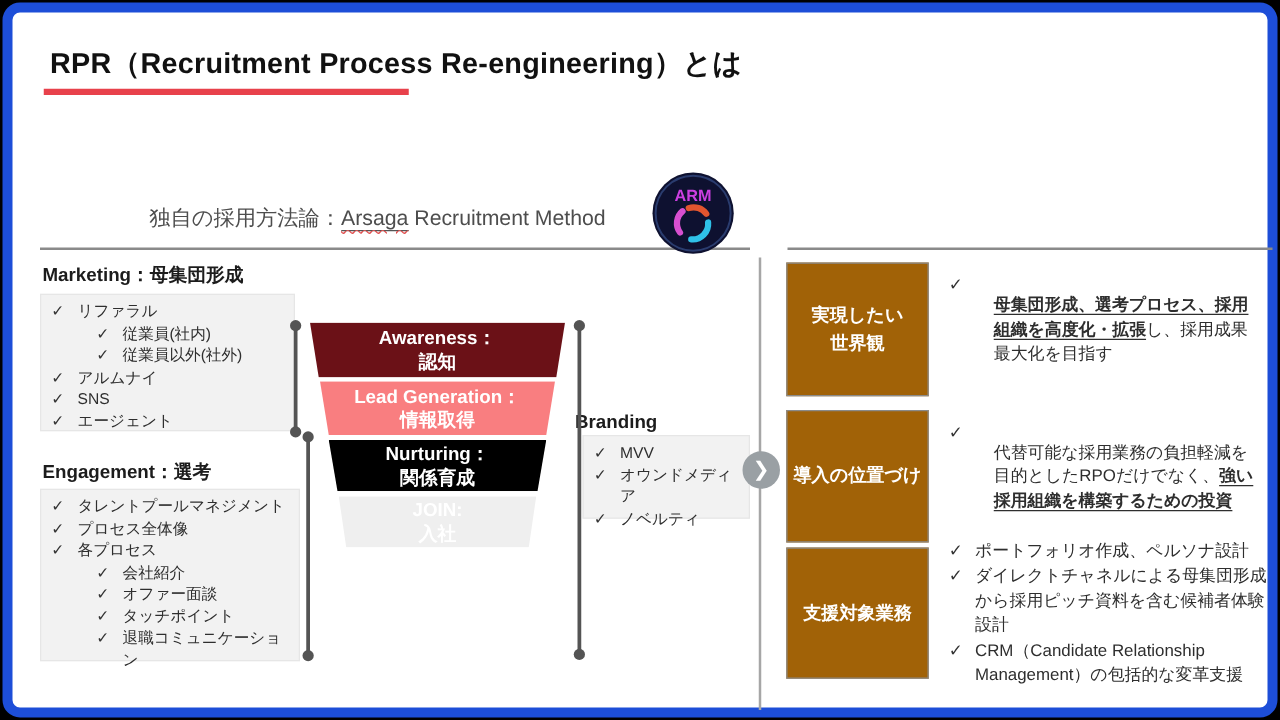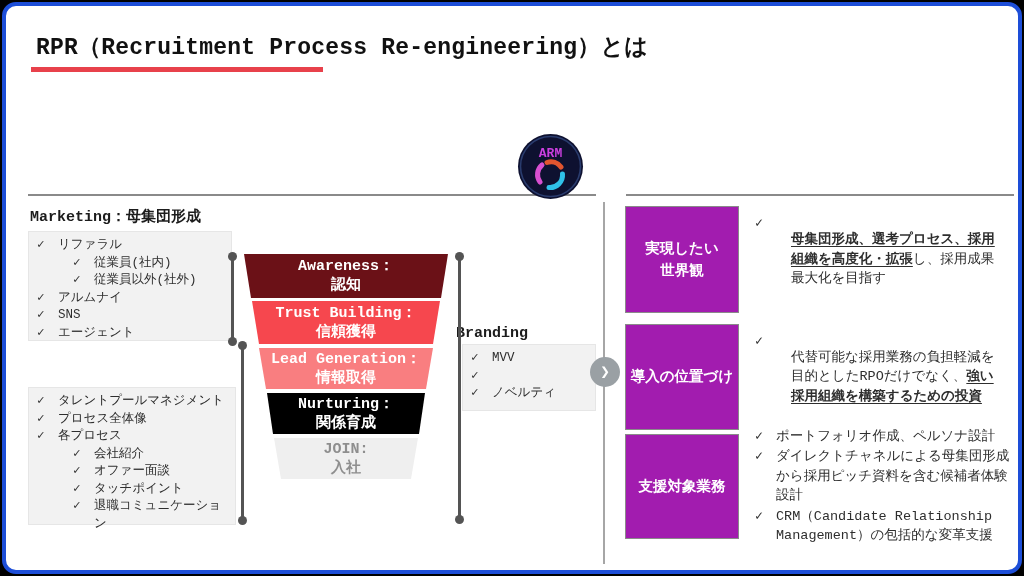--- a/index.html
+++ b/index.html
@@ -1,17 +1,17 @@
 <!DOCTYPE html>
 <html><head>
 <meta charset="utf-8">
 <style>
   html,body{margin:0;padding:0;width:1024px;height:576px;background:#000;overflow:hidden;
     font-family:"Liberation Sans","DejaVu Sans",sans-serif;}
-  #slide{position:absolute;inset:2px;background:#fff;border:4px solid #1d4ed8;border-radius:14px;font-family:Liberation Mono, monospace;}
+  #slide{position:absolute;inset:2px;background:#fff;border:8px solid #1d4ed8;border-radius:14px;}
   .abs{position:absolute;}
 
   
   .title{left:30px;top:25px;font-size:23px;font-weight:bold;color:#111;letter-spacing:.2px;}
   .red-underline{left:25px;top:61px;width:292px;height:5px;background:#e8414b;}
   .desc{left:30px;top:72px;width:966px;font-size:17px;line-height:25px;color:#3d3d3d;}
 
   
   .left-header{left:22px;top:153px;width:540px;text-align:center;font-size:17px;color:#4d4d4d;}
   .brand-name{border-bottom:1px solid #555;text-decoration:underline wavy #e05252 1px;text-underline-offset:3px;}
@@ -60,39 +60,42 @@
   
   .divider{left:597px;top:196px;width:2px;height:362px;background:#a6a6a6;}
   .chevron-circle{left:584px;top:351px;width:30px;height:30px;border-radius:50%;background:#9aa0a4;
     color:#fff;font-size:16px;font-weight:bold;display:flex;align-items:center;justify-content:center;}
 
   
   .row{left:619px;width:393px;display:flex;}
   .row1{top:200px;height:107px;}
   .row2{top:318px;height:106px;}
   .row3{top:428px;height:105px;}
-  .row-label{flex:none;width:112px;background:#a21caf;border:1px solid #8a8a8a;color:#fff;
+  .row-label{flex:none;width:112px;background:#a16207;border:1px solid #8a8a8a;color:#fff;
     font-size:14.5px;font-weight:bold;line-height:22px;display:flex;align-items:center;
     justify-content:center;text-align:center;white-space:pre-line;}
   .row-body{flex:1;padding-left:16px;display:flex;align-items:center;font-size:13.5px;
     line-height:19.5px;color:#2e2e2e;}
   .bullet{display:flex;}
   .bullet .chk{width:20px;}
   .em{font-weight:bold;text-decoration:underline;text-underline-offset:2.5px;}
   .row-body ul{list-style:none;margin:0;padding:0;}
   .row-body li{display:flex;margin-bottom:1px;}
 </style>
 </head>
 <body>
 
 <div id="slide">
 
   <div class="abs title">RPR（Recruitment Process Re-engineering）とは</div>
   <div class="abs red-underline"></div>
 
+  <div class="abs left-header">
+    <span>独自の採用方法論：</span><span class="brand-name">Arsaga</span><span> Recruitment Method</span>
+  </div>
   <div class="abs left-underline"></div>
 
   <svg class="abs logo" viewBox="0 0 67 67">
     <circle cx="33.5" cy="33.5" r="32.5" fill="#0e1130"></circle>
     <circle cx="33.5" cy="33.5" r="30" fill="none" stroke="#2a3c6e" stroke-width="1.6"></circle>
     <text x="33.5" y="24" fill="#cc3fe0" font-size="13" font-weight="bold" text-anchor="middle">ARM</text>
     <g fill="none" stroke-width="5" stroke-linecap="round">
       <path d="M 23 49 A 12.5 12.5 0 0 1 25 32" stroke="#d84fd0"></path>
       <path d="M 30 29.5 A 12.5 12.5 0 0 1 44 34" stroke="#e2552f"></path>
       <path d="M 45.5 41 A 12.5 12.5 0 0 1 32 54.5" stroke="#2fc1e8"></path>
@@ -124,20 +127,21 @@
           <span class="chk">✓</span>
           <span>SNS</span>
         </li>
       <li>
           <span class="chk">✓</span>
           <span>エージェント</span>
         </li>
     </ul>
   </div>
 
+  <div class="abs box-title eng-title">Engagement：選考</div>
   <div class="abs gray-box eng-box">
     <ul>
       <li>
           <span class="chk">✓</span>
           <span>タレントプールマネジメント</span>
         </li>
       <li>
           <span class="chk">✓</span>
           <span>プロセス全体像</span>
         </li>
@@ -166,36 +170,33 @@
 
   <div class="abs box-title brand-title">Branding</div>
   <div class="abs gray-box brand-box">
     <ul>
       <li>
           <span class="chk">✓</span>
           <span>MVV</span>
         </li>
       <li>
           <span class="chk">✓</span>
+          <span>オウンドメディア</span>
         </li>
       <li>
           <span class="chk">✓</span>
           <span>ノベルティ</span>
         </li>
     </ul>
   </div>
 
   <div class="abs funnel">
     <div class="seg" style="background: rgb(107, 17, 23);">
       <div>Awareness：</div>
       <div>認知</div>
-    </div>
-    <div class="seg" style="background: rgb(246, 71, 78);">
-      <div>Trust Building：</div>
-      <div>信頼獲得</div>
     </div>
     <div class="seg" style="background: rgb(249, 126, 128);">
       <div>Lead Generation：</div>
       <div>情報取得</div>
     </div>
     <div class="seg" style="background: #000000; text-align: right;">
       <div>Nurturing：</div>
       <div>関係育成</div>
     </div>
     <div class="seg" style="background: rgb(239, 239, 239);">

